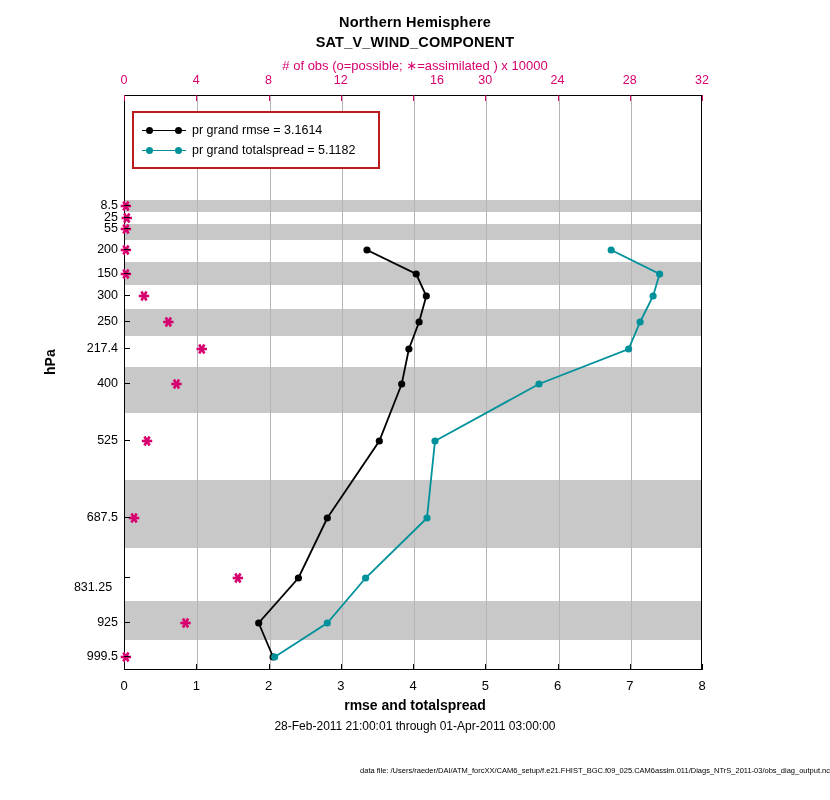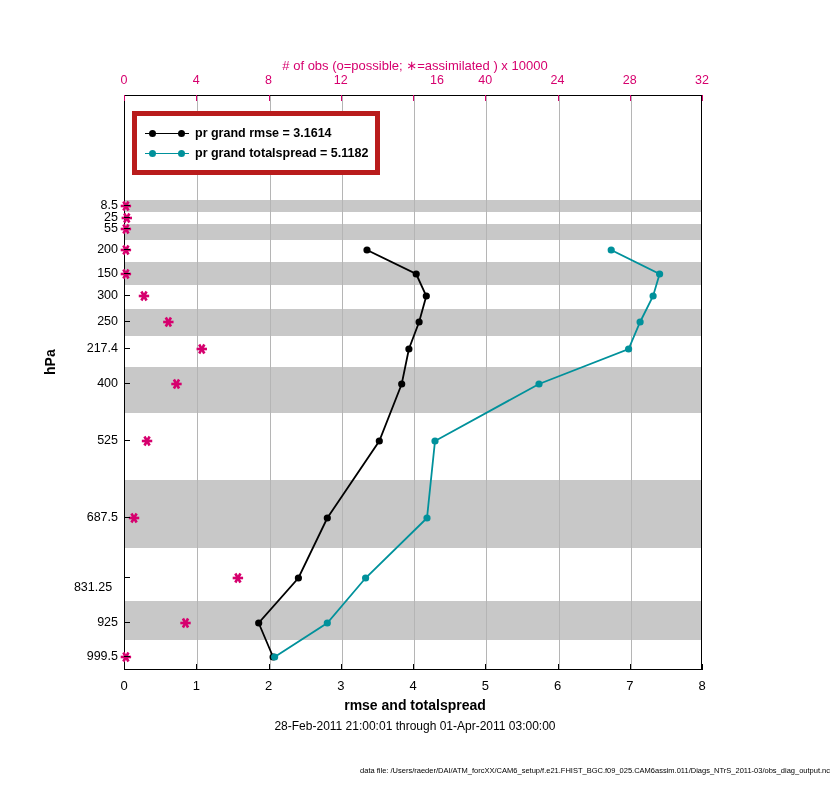--- a/index.html
+++ b/index.html
@@ -160,25 +160,24 @@
     text-align: right;
     font-size: 7.5px;
     color: #000000;
   }
   
   .legend {
     position: absolute;
     left: 132px;
     top: 111px;
     width: 248px;
-    border: 5px solid #b91c1c;
+    border: 2px solid #b91c1c;
     background: #ffffff;
     padding: 7px 8px 7px 8px;
     box-sizing: border-box;
-    font-weight: bold;
   }
   .legend-row {
     display: flex;
     align-items: center;
     height: 20px;
   }
   .legend-swatch {
     width: 44px;
     height: 14px;
     position: relative;
@@ -202,20 +201,24 @@
   .legend-label {
     font-size: 12.5px;
     white-space: nowrap;
   }
 </style>
 </head>
 <body>
 
 <div id="root">
 
+  <div class="title-block">
+    <div class="title-line">Northern Hemisphere</div>
+    <div class="title-line">SAT_V_WIND_COMPONENT</div>
+  </div>
 
   <div class="top-axis-label">
     <span># of obs (o=possible; </span><span class="ast">∗</span><span>=assimilated ) x 10000</span>
   </div>
 
   <div class="plot-frame">
     <div class="bands" id="bands">
         <div class="band" style="top: 104px; height: 12px;"></div>
         <div class="band" style="top: 127.5px; height: 16px;"></div>
         <div class="band" style="top: 166px; height: 23px;"></div>
@@ -335,21 +338,21 @@
       <div class="tick-top" style="left: 124px; top: 73px;">0</div>
       <div class="tickmark-top" style="left: 124px; top: 95px;"></div>
       <div class="tick-top" style="left: 196.25px; top: 73px;">4</div>
       <div class="tickmark-top" style="left: 196.25px; top: 95px;"></div>
       <div class="tick-top" style="left: 268.5px; top: 73px;">8</div>
       <div class="tickmark-top" style="left: 268.5px; top: 95px;"></div>
       <div class="tick-top" style="left: 340.75px; top: 73px;">12</div>
       <div class="tickmark-top" style="left: 340.75px; top: 95px;"></div>
       <div class="tick-top" style="left: 413px; top: 73px; margin-left: 24px;">16</div>
       <div class="tickmark-top" style="left: 413px; top: 95px;"></div>
-      <div class="tick-top" style="left: 485.25px; top: 73px;">40</div>
+      <div class="tick-top" style="left: 485.25px; top: 73px;">30</div>
       <div class="tickmark-top" style="left: 485.25px; top: 95px;"></div>
       <div class="tick-top" style="left: 557.5px; top: 73px;">24</div>
       <div class="tickmark-top" style="left: 557.5px; top: 95px;"></div>
       <div class="tick-top" style="left: 629.75px; top: 73px;">28</div>
       <div class="tickmark-top" style="left: 629.75px; top: 95px;"></div>
       <div class="tick-top" style="left: 702px; top: 73px;">32</div>
       <div class="tickmark-top" style="left: 702px; top: 95px;"></div>
     </div>
   <div id="ticks-bottom">
       <div class="tick-bottom" style="left: 124px; top: 678px;">0</div>

